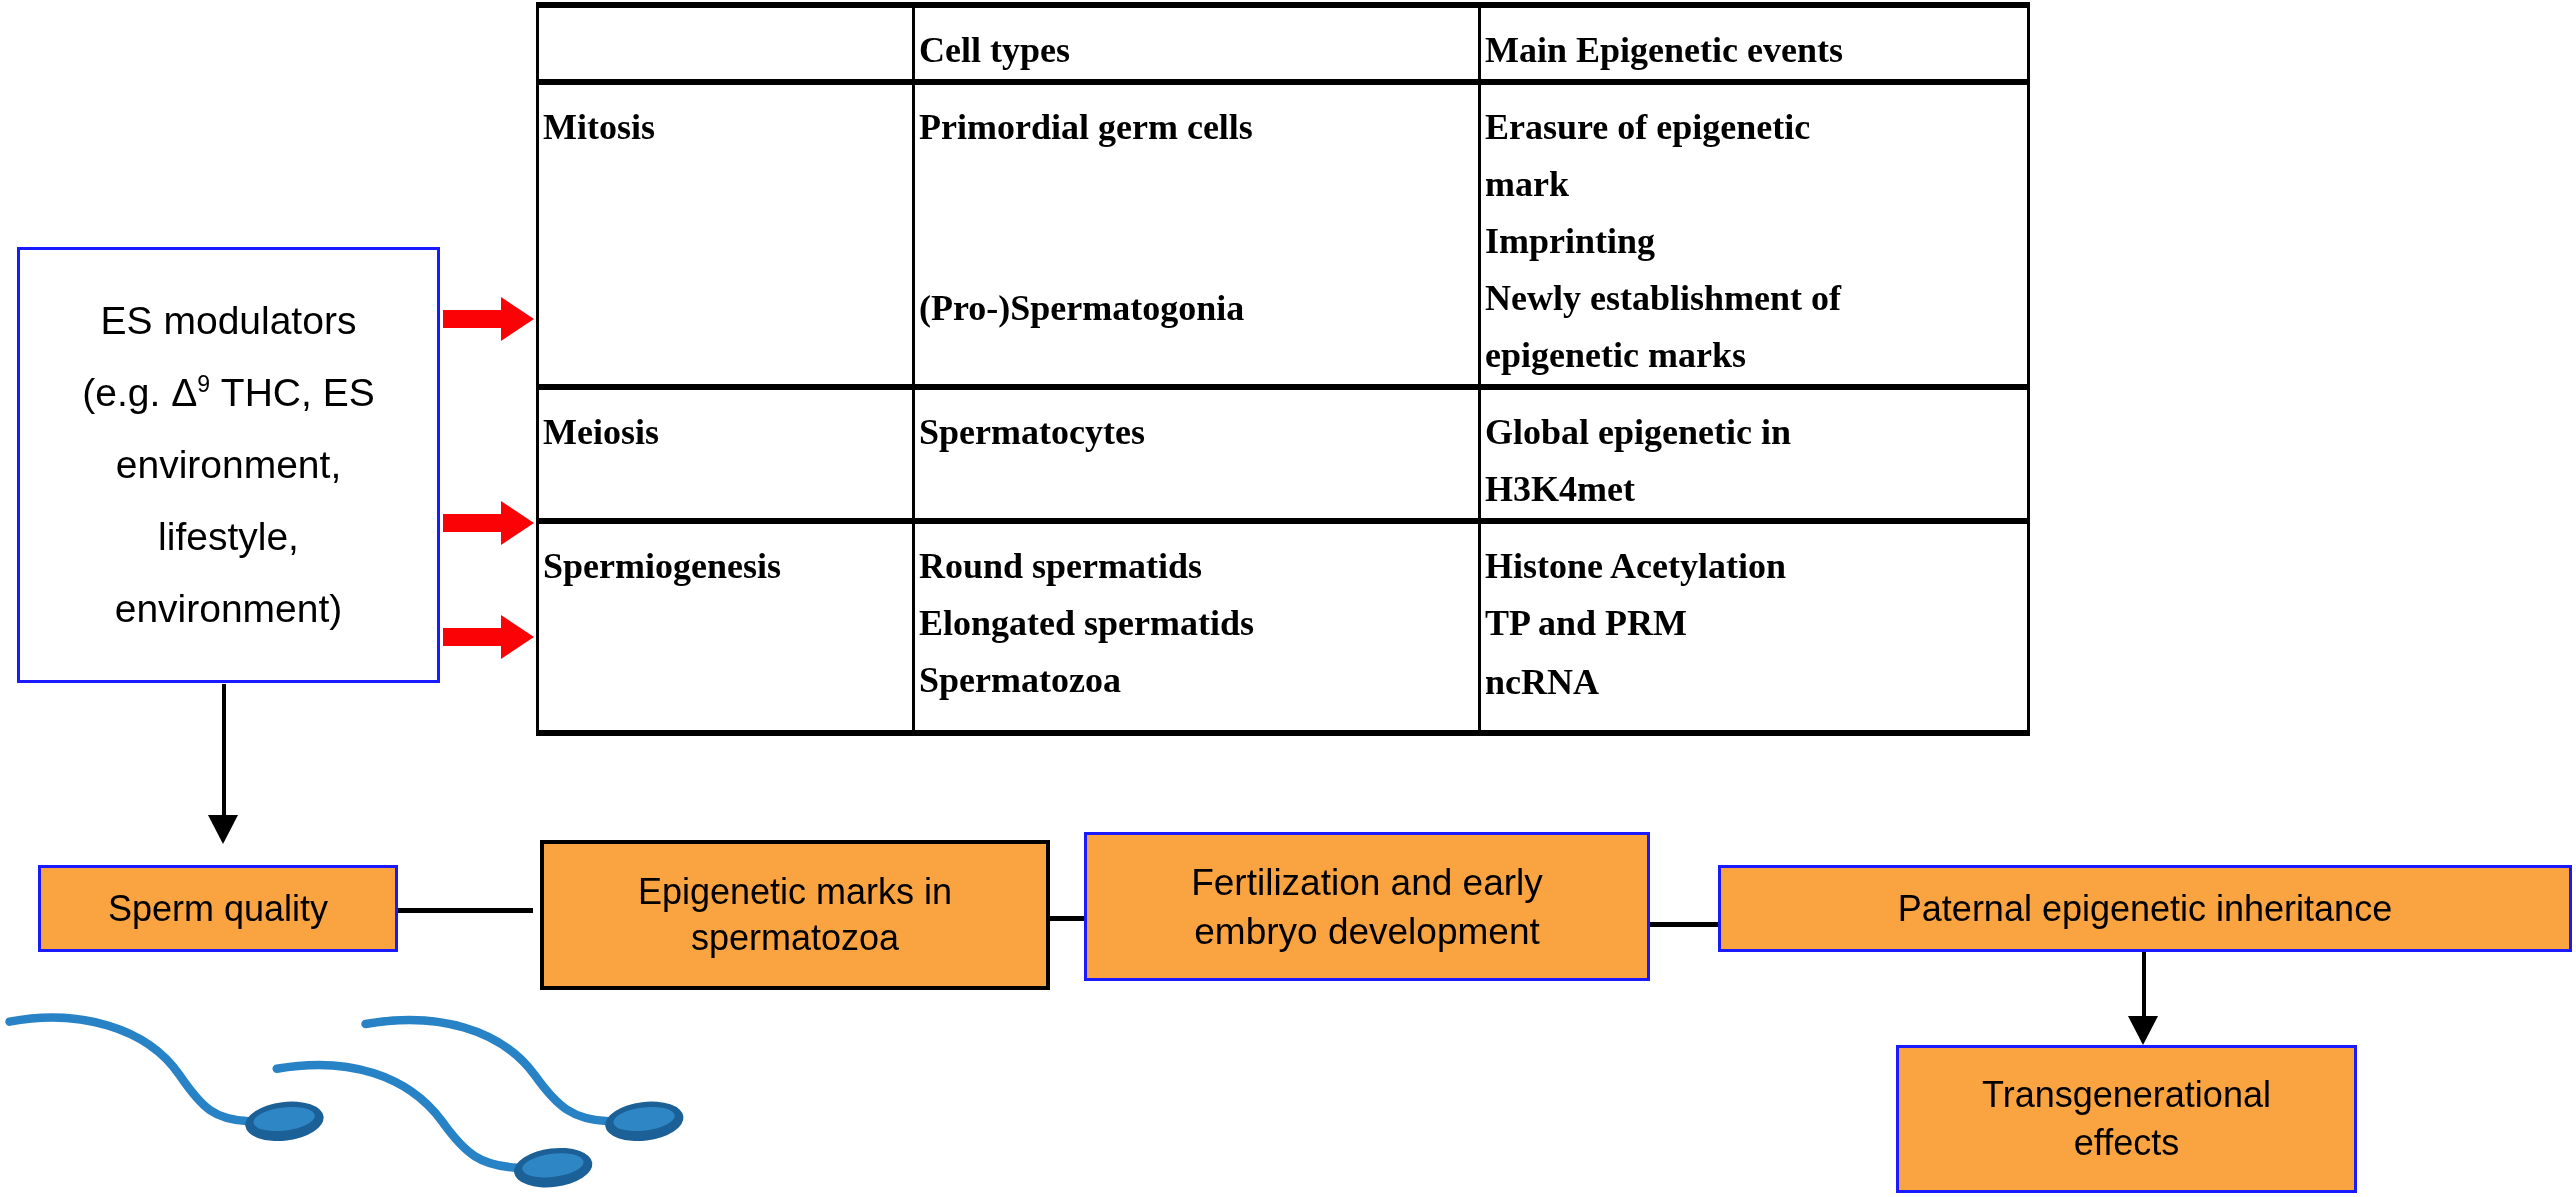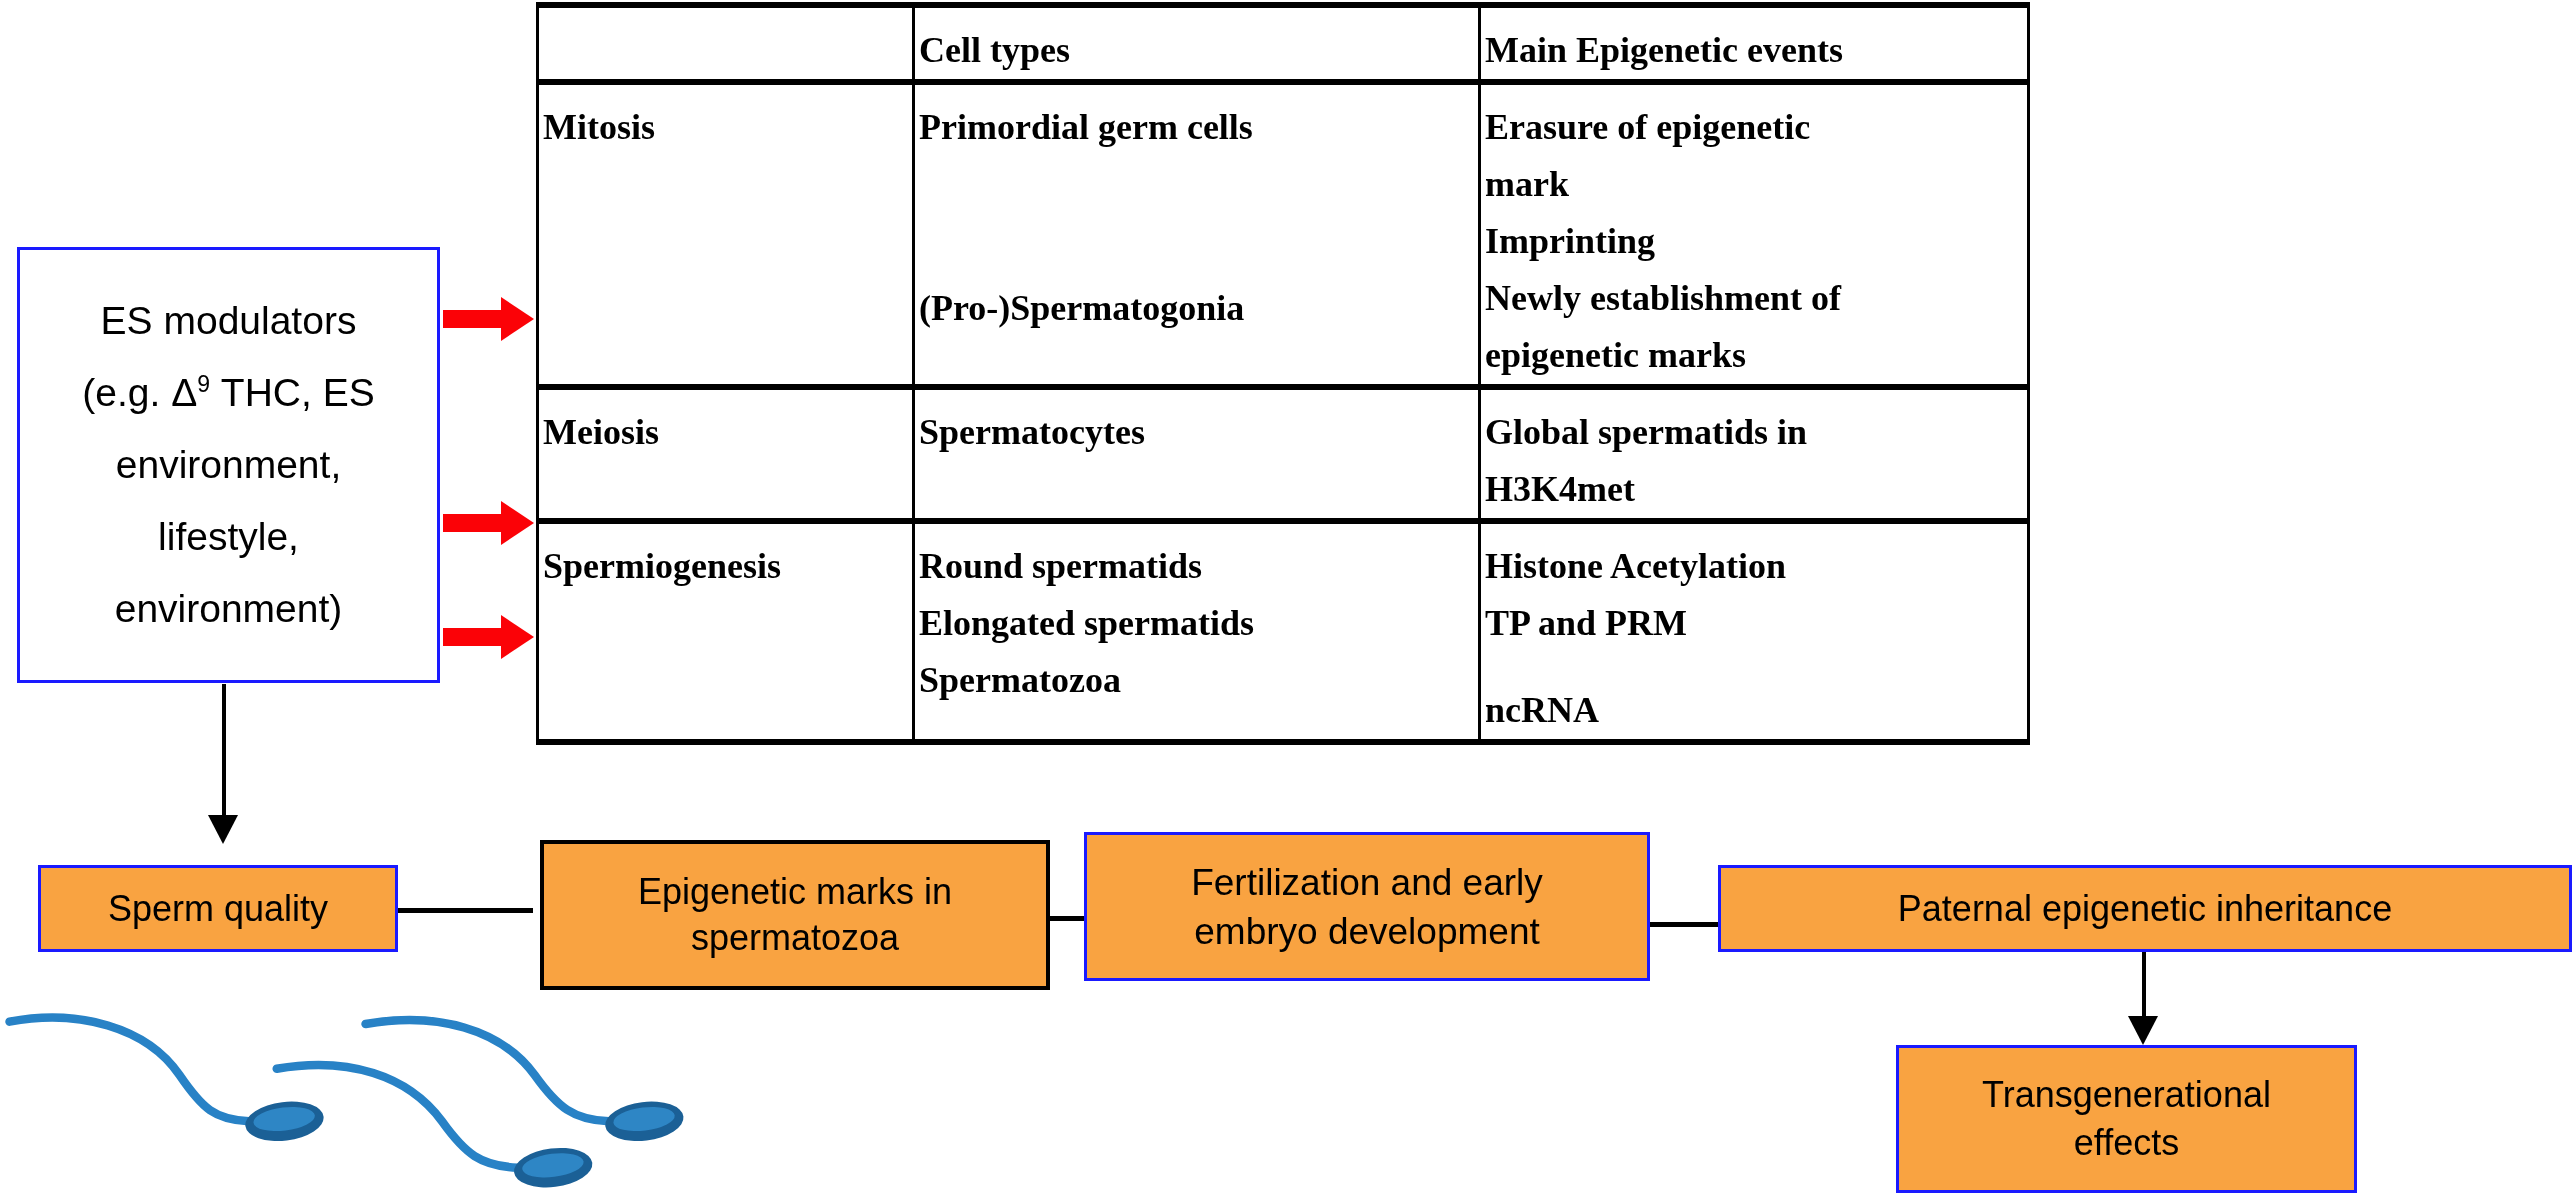--- a/index.html
+++ b/index.html
@@ -21,21 +21,21 @@
     padding:14px 14px 0 4px; box-sizing:content-box;
   }
   .epi-table .c1 { width:355px; }
   .epi-table .c2 { width:545px; }
   .epi-table .c3 { width:528px; }
   .r-head  th { height:51px; }
   .r-mito  td { height:283px; }
   .r-meio  td { height:110px; }
   .r-sperm td { height:192px; }
   .gap-top   { margin-top:124px; }
-  .gap-small { margin-top:30px; }
+  .gap-small { margin-top:2px; }
 
   
   .es-box {
     position:absolute; left:17px; top:247px; width:423px; height:436px;
     box-sizing:border-box; background:#fff;
     border:3.1px solid var(--box_border_blue,#1a1aff);
     display:flex; flex-direction:column; justify-content:center; align-items:center;
     font:400 39px/72px "Liberation Sans", sans-serif; text-align:center;
   }
   .es-box sup { font-size:23px; line-height:0; vertical-align:super; }
@@ -111,21 +111,21 @@
       </td>
     </tr>
     <tr class="r-meio">
       <td>
         <div>Meiosis</div>
       </td>
       <td>
         <div>Spermatocytes</div>
       </td>
       <td>
-        <div>Global spermatids in</div>
+        <div>Global epigenetic in</div>
         <div>H3K4met</div>
       </td>
     </tr>
     <tr class="r-sperm">
       <td>
         <div>Spermiogenesis</div>
       </td>
       <td>
         <div>Round spermatids</div>
         <div>Elongated spermatids</div>

